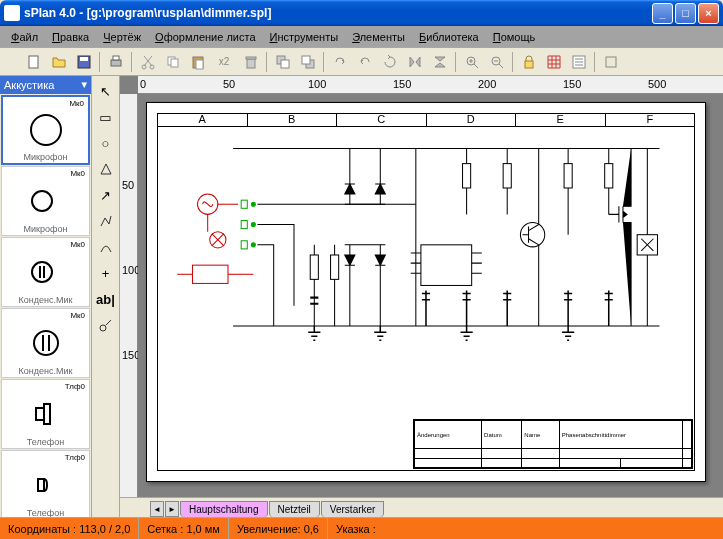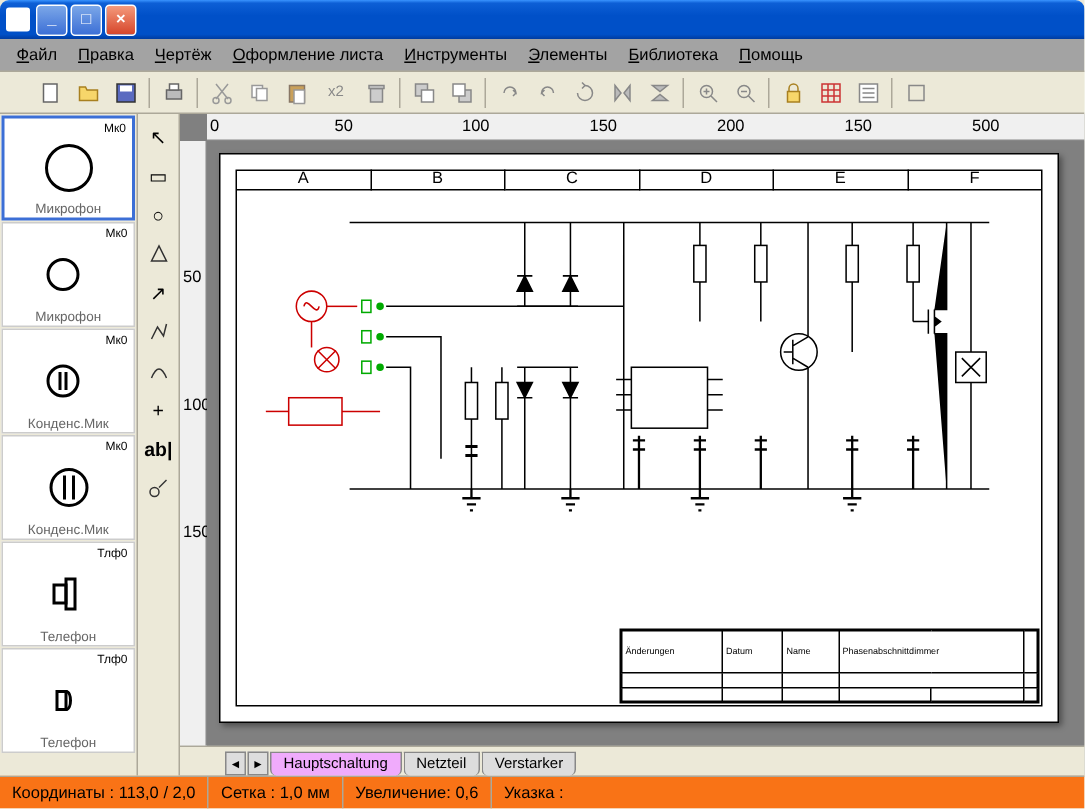--- a/index.html
+++ b/index.html
@@ -55,20 +55,21 @@
 .statusbar { height: 22px; background: #f97316; border-top: 1px solid #aca899; display: flex; align-items: center; }
 .status-cell { padding: 2px 8px; border-right: 1px solid #aca899; height: 100%; display: flex; align-items: center; }
 
 svg.ico { width: 16px; height: 16px; }
 </style>
 </head>
 <body>
 
 <div class="titlebar">
   <div class="titlebar-icon"></div>
+  <div class="titlebar-text">sPlan 4.0 - [g:\program\rusplan\dimmer.spl]</div>
   <div class="win-btns">
     <div class="win-btn win-min">_</div>
     <div class="win-btn win-max">□</div>
     <div class="win-btn win-close">×</div>
   </div>
 </div>
 
 <div class="menubar">
   <div class="menu-item">Файл</div>
   <div class="menu-item">Правка</div>
@@ -205,20 +206,24 @@
   <div class="tb-sep"></div>
   <div class="tb-btn">
       <svg class="ico" viewBox="0 0 16 16">
         <rect x="3" y="3" width="10" height="10" fill="none" stroke="#888"></rect>
       </svg>
     </div>
 </div>
 
 <div class="workspace">
   <div class="palette">
+    <div class="palette-header">
+      <span>Аккустика</span>
+      <span>▾</span>
+    </div>
     <div class="palette-items">
       <div class="pal-item selected">
         <span class="pal-tag">Мк0</span>
         <svg width="40" height="40">
             <circle cx="20" cy="20" r="15" fill="none" stroke="#000" stroke-width="2"></circle>
           </svg>
         <span class="pal-label">Микрофон</span>
       </div>
       <div class="pal-item">
         <span class="pal-tag">Мк0</span>

